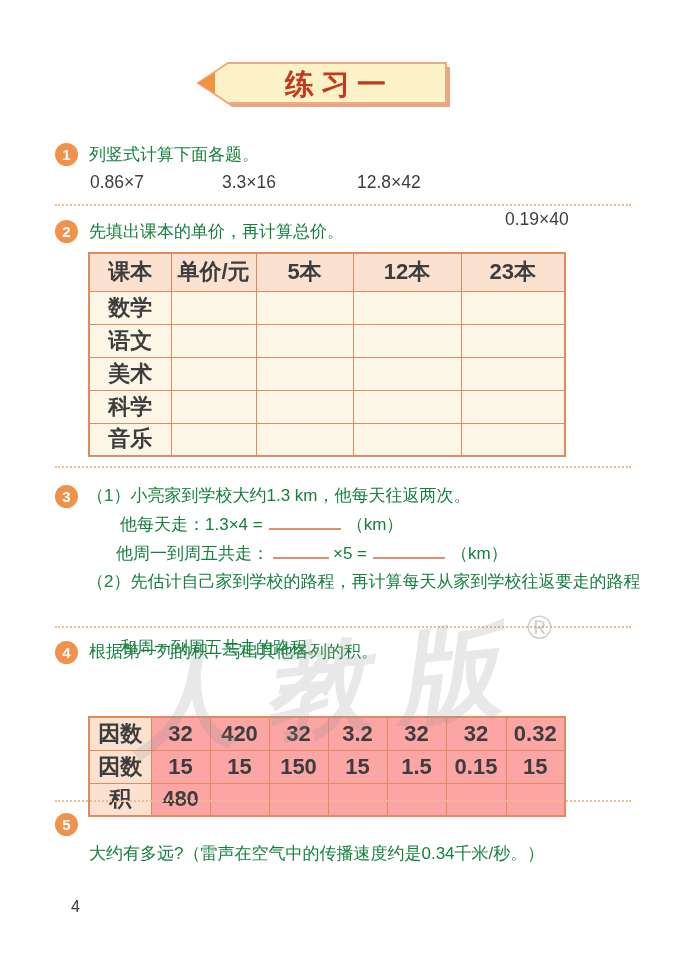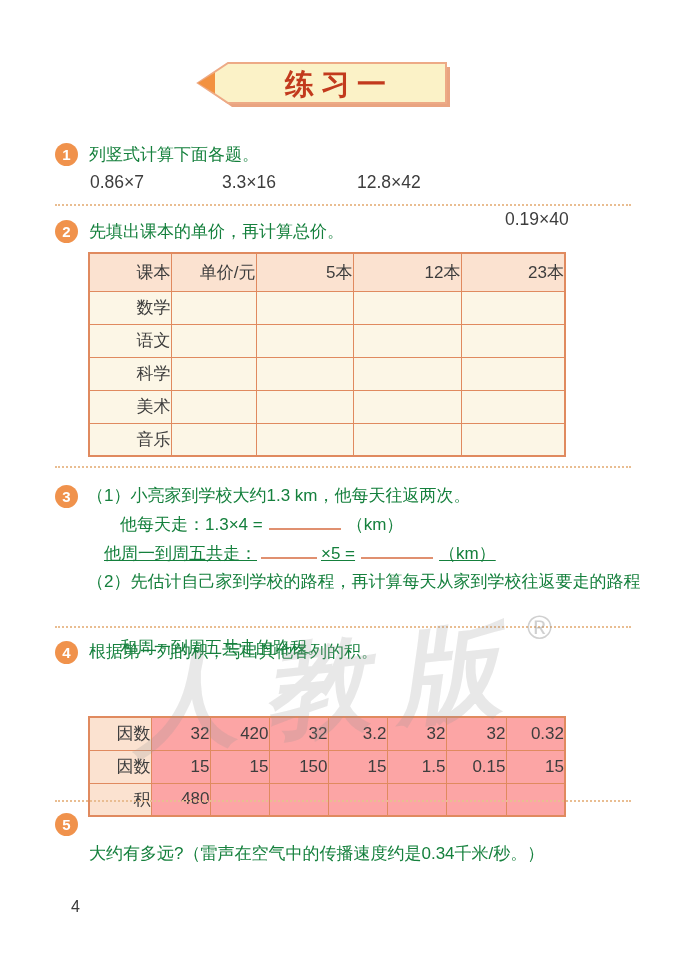--- a/index.html
+++ b/index.html
@@ -47,22 +47,22 @@
 
   
   table { border-collapse: collapse; table-layout: fixed; }
   .book-table, .factor-table {
     position: absolute; left: 88px;
     border: 2px solid #e08a5f;
     background: #fcf6e6;
   }
   .book-table td, .factor-table td {
     border: 1.5px solid #e08a5f;
-    text-align: right; vertical-align: middle;
-    font-size: 17px; color: #3d3d3d;
+    text-align: center; vertical-align: middle;
+    font-size: 22px; color: #3d3d3d; font-weight: bold;
   }
   .book-table { top: 252px; width: 476px; }
   .book-table td { height: 33px; background: #fcf6e6; }
   .book-table tr.head td { height: 38px; background: #fbe2d0; }
   .factor-table { top: 716px; width: 476px; padding-left: 20px; }
   .factor-table td { height: 33px; background: #fca5a5; }
   .factor-table td.lab { background: #fbe2d0; }
 
   
   .blank {
@@ -143,28 +143,28 @@
           <td></td>
     </tr>
     <tr>
       <td>语文</td>
       <td></td>
           <td></td>
           <td></td>
           <td></td>
     </tr>
     <tr>
+      <td>美术</td>
+      <td></td>
+          <td></td>
+          <td></td>
+          <td></td>
+    </tr>
+    <tr>
       <td>科学</td>
-      <td></td>
-          <td></td>
-          <td></td>
-          <td></td>
-    </tr>
-    <tr>
-      <td>美术</td>
       <td></td>
           <td></td>
           <td></td>
           <td></td>
     </tr>
     <tr>
       <td>音乐</td>
       <td></td>
           <td></td>
           <td></td>
@@ -175,21 +175,21 @@
 
   <div class="divider" style="top:466px;"></div>
 
   <div class="badge" style="left:55px; top:485px;">3</div>
   <div class="ptext" style="left:87px; top:484px;">
     <span>（1）</span><span>小亮家到学校大约1.3 km，他每天往返两次。</span>
   </div>
   <div class="ptext" style="left:120px; top:513px;">
     <span>他每天走：1.3×4 =</span><span class="blank b-w1"></span><span>（km）</span>
   </div>
-  <div class="ptext" style="left:104px; top:542px;text-decoration:underline;">
+  <div class="ptext" style="left:116px; top:542px;">
     <span>他周一到周五共走：</span><span class="blank b-w2"></span><span>×5 =</span><span class="blank b-w1"></span><span>（km）</span>
   </div>
   <div class="ptext" style="left:87px; top:570px;">
     <span>（2）</span><span>先估计自己家到学校的路程，再计算每天从家到学校往返要走的路程</span>
   </div>
   <div class="ptext" style="left:120px; top:599px;margin-top:37px;">和周一到周五共走的路程。</div>
 
   <div class="divider" style="top:626px;"></div>
 
   <div class="badge" style="left:55px; top:641px;">4</div>

